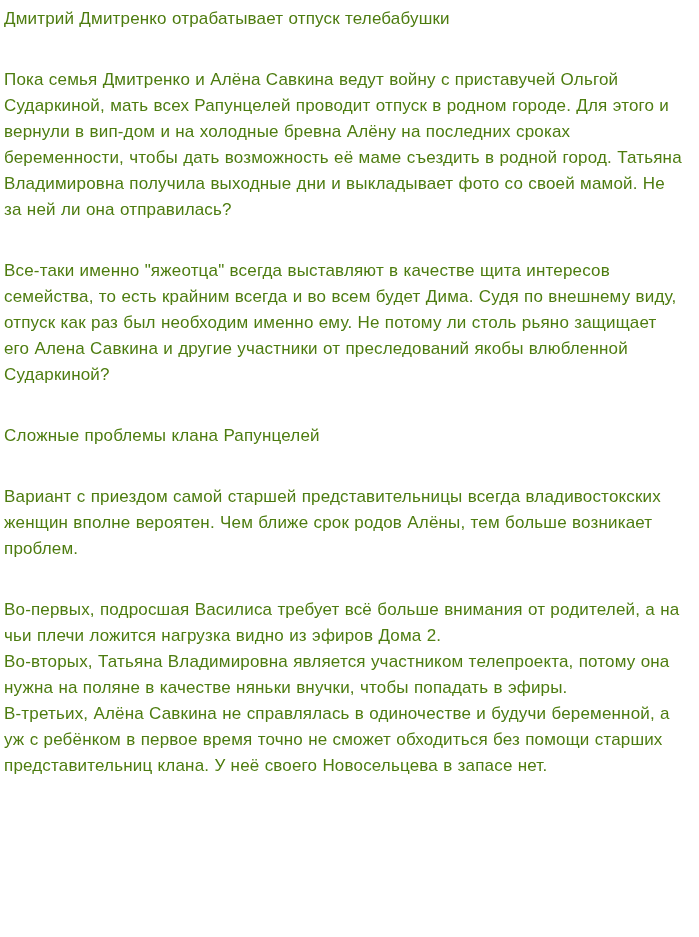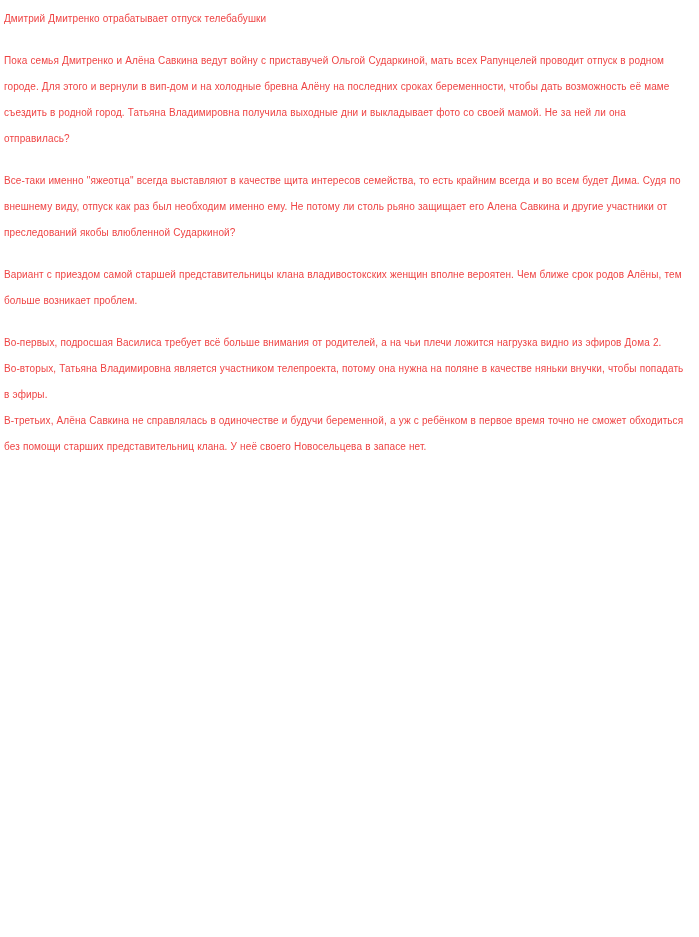--- a/index.html
+++ b/index.html
@@ -16,47 +16,48 @@
     font-stretch: condensed;
     -webkit-font-smoothing: antialiased;
   }
   #article {
     box-sizing: border-box;
     width: 699px;
     padding: 6px 14px 0 4px;
   }
   .block {
     margin: 0;
-    color: #ef4444;
-    font-size: 10px;
+    color: #4d7c0f;
+    font-size: 17px;
     font-weight: 400;
     line-height: 26px;
     letter-spacing: 0.01em;
     word-spacing: 0.02em;
     white-space: pre-line;
     text-align: left;
   }
   
   .block + .block {
-    margin-top: 16px;
+    margin-top: 35px;
   }
 </style>
 </head>
 <body>
 
 <article id="article">
 
   <p class="block">Дмитрий Дмитренко отрабатывает отпуск телебабушки</p>
 
   <p class="block">Пока семья Дмитренко и Алёна Савкина ведут войну с приставучей Ольгой Сударкиной, мать всех Рапунцелей проводит отпуск в родном городе. Для этого и вернули в вип-дом и на холодные бревна Алёну на последних сроках беременности, чтобы дать возможность её маме съездить в родной город. Татьяна Владимировна получила выходные дни и выкладывает фото со своей мамой. Не за ней ли она отправилась?</p>
 
 
   <p class="block">Все-таки именно "яжеотца" всегда выставляют в качестве щита интересов семейства, то есть крайним всегда и во всем будет Дима. Судя по внешнему виду, отпуск как раз был необходим именно ему. Не потому ли столь рьяно защищает его Алена Савкина и другие участники от преследований якобы влюбленной Сударкиной?</p>
 
+  <p class="block">Сложные проблемы клана Рапунцелей</p>
 
-  <p class="block">Вариант с приездом самой старшей представительницы клана владивостокских женщин вполне вероятен. Чем ближе срок родов Алёны, тем больше возникает проблем.</p>
+  <p class="block">Вариант с приездом самой старшей представительницы всегда владивостокских женщин вполне вероятен. Чем ближе срок родов Алёны, тем больше возникает проблем.</p>
 
   <p class="block">Во-первых, подросшая Василиса требует всё больше внимания от родителей, а на чьи плечи ложится нагрузка видно из эфиров Дома 2.
 Во-вторых, Татьяна Владимировна является участником телепроекта, потому она нужна на поляне в качестве няньки внучки, чтобы попадать в эфиры.
 В-третьих, Алёна Савкина не справлялась в одиночестве и будучи беременной, а уж с ребёнком в первое время точно не сможет обходиться без помощи старших представительниц клана. У неё своего Новосельцева в запасе нет.</p>
 
 
 </article>
 
 </body></html>

